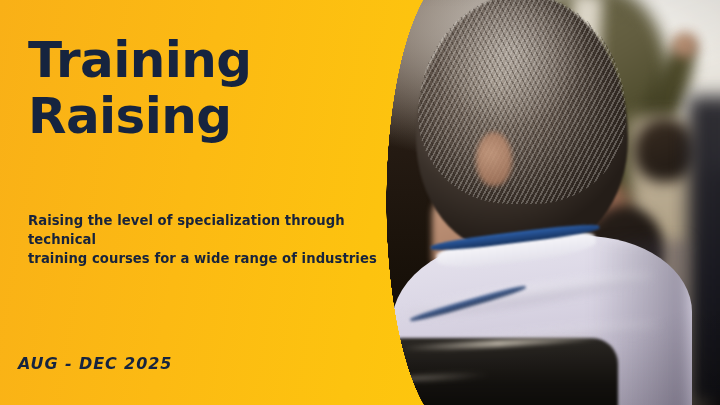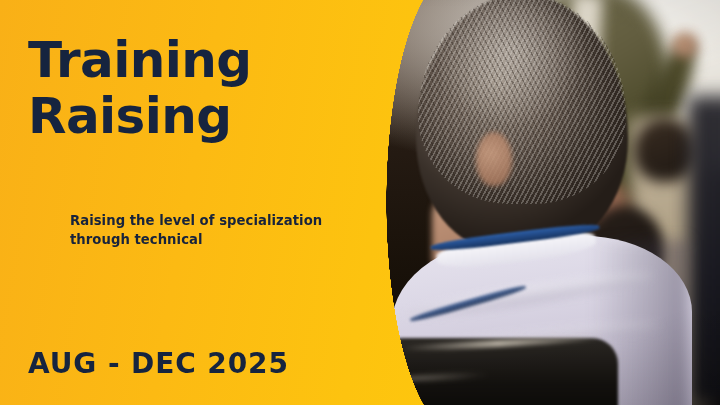--- a/index.html
+++ b/index.html
@@ -123,23 +123,23 @@
   
   .txt{position:absolute;left:0;top:0;width:420px;height:405px;}
   .title{position:absolute;left:28px;top:32px;width:380px;
     font-size:50px;font-weight:700;line-height:56px;color:#16243F;
     letter-spacing:-.6px;}
   .title span{display:block;}
   .country{position:absolute;left:28px;top:158px;
     font-size:31px;font-weight:400;line-height:34px;color:#1B2438;letter-spacing:.4px;}
   .blurb{position:absolute;left:28px;top:211px;width:352px;
     font-size:13.2px;font-weight:600;line-height:19px;color:#17233C;letter-spacing:.05px;}
-  .blurb span{display:block;margin-left:42px;}
-  .dates{position:absolute;left:28px;top:352px;
-    font-size:28px;font-weight:700;line-height:24px;color:#16243F;letter-spacing:.9px;}
+  .blurb span{display:block;}
+  .dates{position:absolute;left:18px;top:352px;
+    font-size:16px;font-weight:700;line-height:24px;color:#16243F;letter-spacing:.9px;font-style:italic;}
 </style>
 </head>
 <body>
 
 <div class="slide">
 
   <div class="photo">
     <div class="ph-bg"></div>
     <div class="screen"></div>
     <div class="speaker"></div>
@@ -176,17 +176,18 @@
     <div class="panel-fill"></div>
   </div>
 
   <div class="txt">
     <div class="title">
       <span>Training</span>
       <span>Raising</span>
     </div>
     <div class="blurb">
       <span>Raising the level of specialization through technical</span>
+      <span>training courses for a wide range of industries</span>
     </div>
     <div class="dates">AUG - DEC 2025</div>
   </div>
 
 </div>
 
 </body></html>

